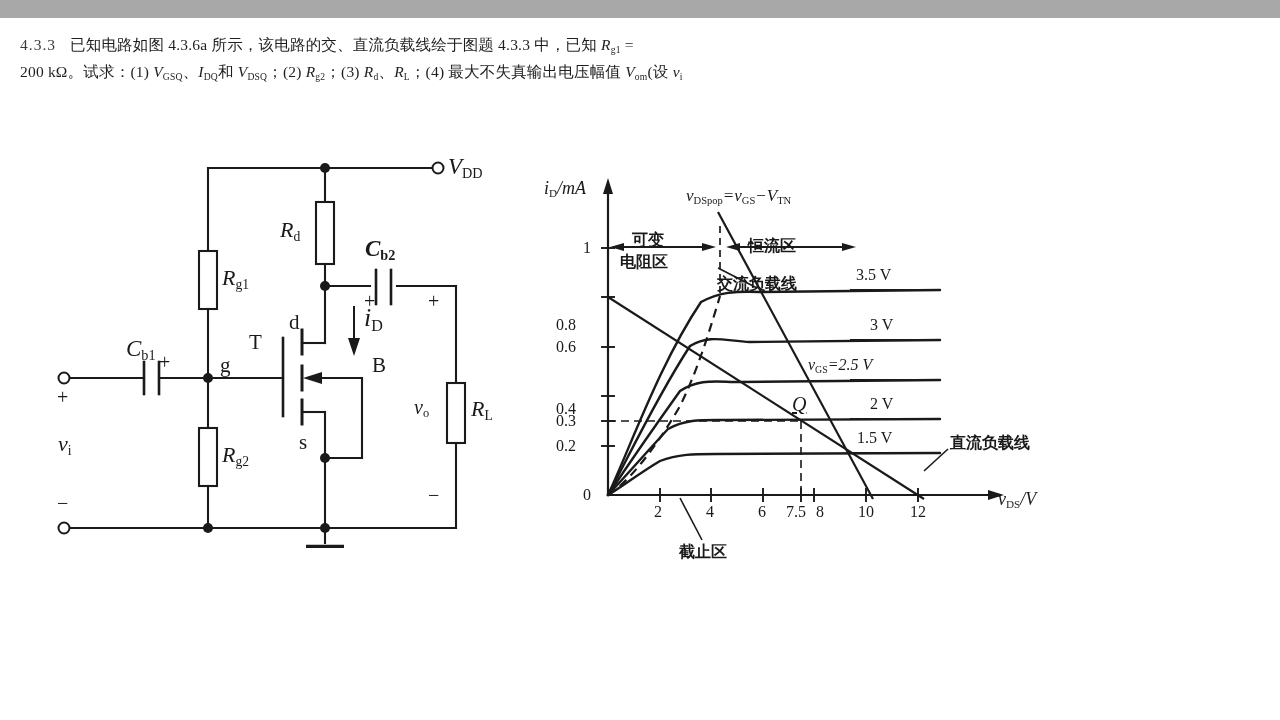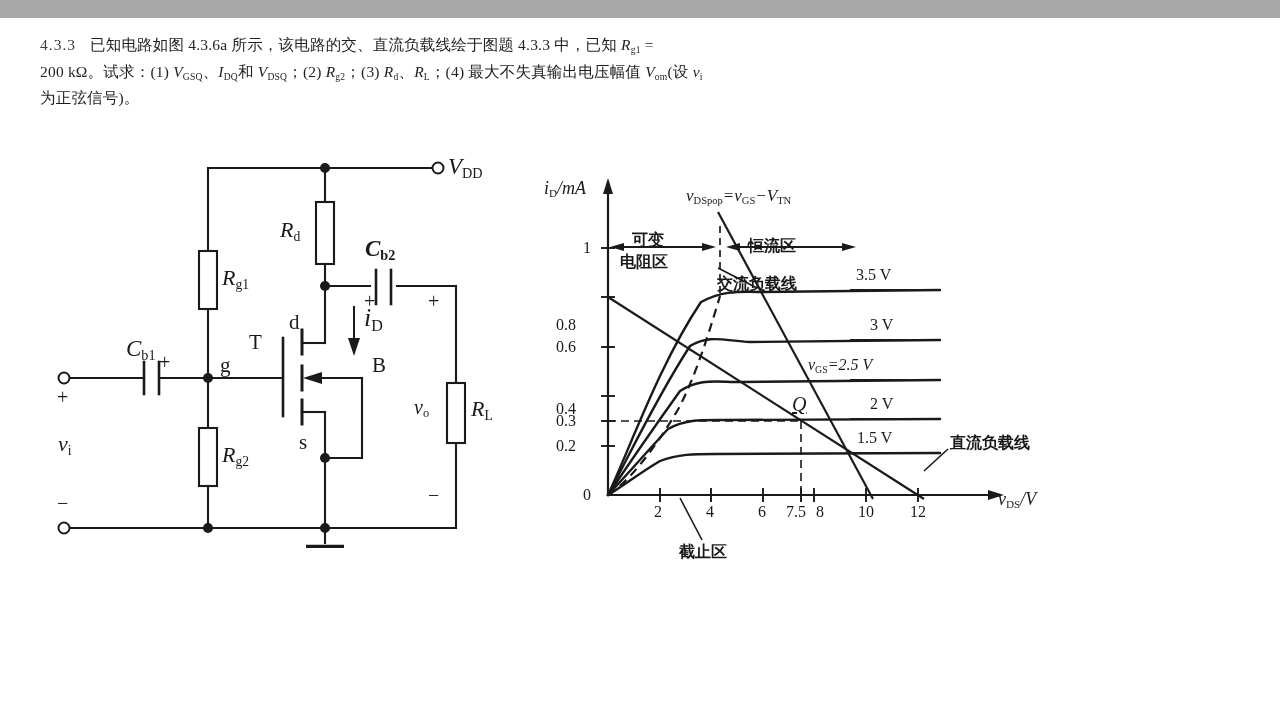--- a/index.html
+++ b/index.html
@@ -13,21 +13,21 @@
 
   
   #problem{
     position:absolute;left:20px;top:14px;width:740px;
     font-size:15.5px;line-height:1.72;color:#1e1e1e;
     letter-spacing:.2px;
   }
   #problem .pnum{letter-spacing:1px;margin-right:14px;color:#3a3a3a;}
   .it{font-style:italic;font-family:"Liberation Serif",serif;}
   sub{font-size:.62em;vertical-align:-.28em;font-style:normal;}
-  .ln2{display:block;margin-left:20px;}
+  .ln2{display:block;}
 
   
   .lbl{position:absolute;font-family:"Liberation Serif",serif;white-space:nowrap;}
 
   
   #circuit{position:absolute;left:40px;top:130px;width:480px;height:400px;}
   #circuit svg{position:absolute;left:0;top:0;}
   #circuit .lbl{font-size:20px;}
 
   
@@ -49,21 +49,20 @@
       <span class="pnum">4.3.3</span><span>已知电路如图 4.3.6a 所示，该电路的交、直流负载线绘于图题 4.3.3 中，已知 </span><span class="it">R<sub>g1</sub></span><span> =</span>
     </span>
     <span class="ln2">
       <span>200 kΩ。试求：(1) </span><span class="it">V<sub>GSQ</sub></span>、<span class="it">I<sub>DQ</sub></span>和
       <span class="it">V<sub>DSQ</sub></span>；(2)
       <span class="it">R<sub>g2</sub></span>；(3)
       <span class="it">R<sub>d</sub></span>、<span class="it">R<sub>L</sub></span>；(4) 最大不失真输出电压幅值
       <span class="it">V<sub>om</sub></span>(设
       <span class="it">v<sub>i</sub></span>
     </span>
-    <span class="ln2">为正弦信号)。</span>
   </div>
 
   <div id="circuit">
     <svg width="480" height="400" viewBox="0 0 480 400">
       <g stroke="#1a1a1a" stroke-width="2.1" fill="none" stroke-linecap="square">
 
         <path d="M168,20 L392,20"></path>
 
         <circle cx="398" cy="20" r="5.5" fill="#ffffff" stroke-width="2"></circle>
 

